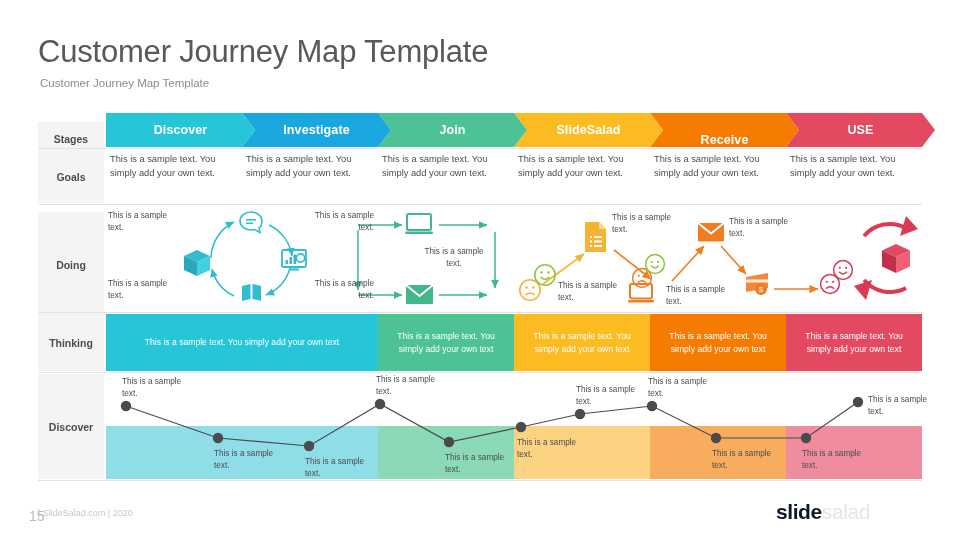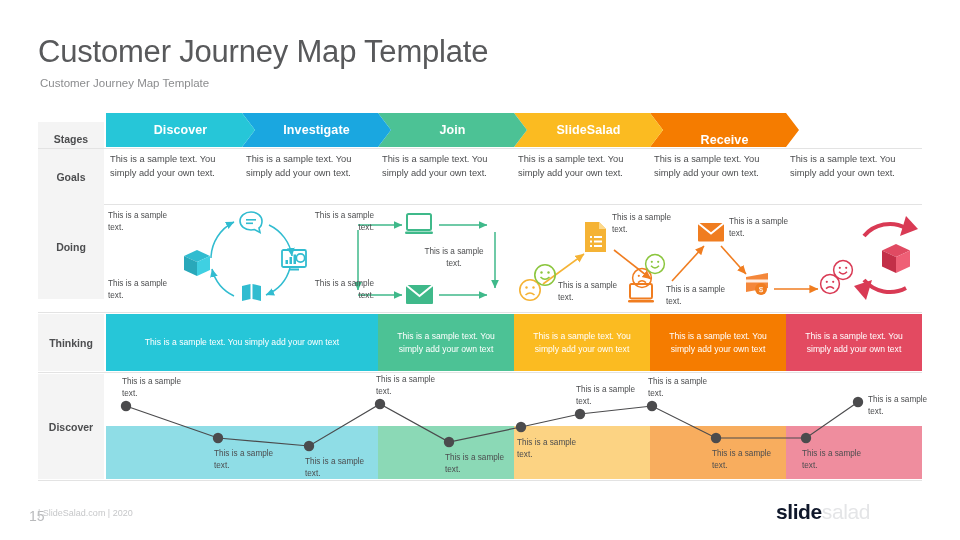--- a/index.html
+++ b/index.html
@@ -44,21 +44,21 @@
   .chev.mid    { clip-path: polygon(0 0, calc(100% - 13px) 0, 100% 50%, calc(100% - 13px) 100%, 0 100%, 13px 50%); }
 
   
   #goals-label { top: 150px; height: 53px; }
   .goal-cell {
     position: absolute; top: 153px;
     font-size: 9.3px; line-height: 1.48; color: #4c4d4f;
   }
 
   
-  #doing-label { top: 194px; height: 105px; }
+  #doing-label { top: 212px; height: 105px; }
   .doing-area { position: absolute; left: 106px; top: 206px; width: 816px; height: 105px; }
   .micro {
     position: absolute; font-size: 8.2px; line-height: 1.42; color: #4c4d4f;
   }
 
   
   #thinking-label { top: 314px; height: 57px; }
   .think-cell {
     position: absolute; top: 314px; height: 57px;
     display: flex; align-items: center; justify-content: center;
@@ -99,20 +99,23 @@
         <span>Investigate</span>
       </div>
       <div class="chev mid" style="left: 272px; width: 149px; background: rgb(76, 194, 149); z-index: 8;">
         <span>Join</span>
       </div>
       <div class="chev mid" style="left: 408px; width: 149px; background: rgb(251, 187, 33); z-index: 7;">
         <span>SlideSalad</span>
       </div>
       <div class="chev mid" style="left: 544px; width: 149px; background: rgb(245, 124, 0); z-index: 6; align-items: flex-end;">
         <span>Receive</span>
+      </div>
+      <div class="chev mid" style="left: 680px; width: 149px; background: rgb(227, 74, 97); z-index: 5;">
+        <span>USE</span>
       </div>
     </div>
   <div class="hrule" style="top:148px;"></div>
 
   <div class="row-label" id="goals-label">Goals</div>
   <div id="goals-cells">
       <div class="goal-cell" style="left: 110px; width: 120px;">This is a sample text. You simply add your own text.</div>
       <div class="goal-cell" style="left: 246px; width: 120px;">This is a sample text. You simply add your own text.</div>
       <div class="goal-cell" style="left: 382px; width: 120px;">This is a sample text. You simply add your own text.</div>
       <div class="goal-cell" style="left: 518px; width: 120px;">This is a sample text. You simply add your own text.</div>

